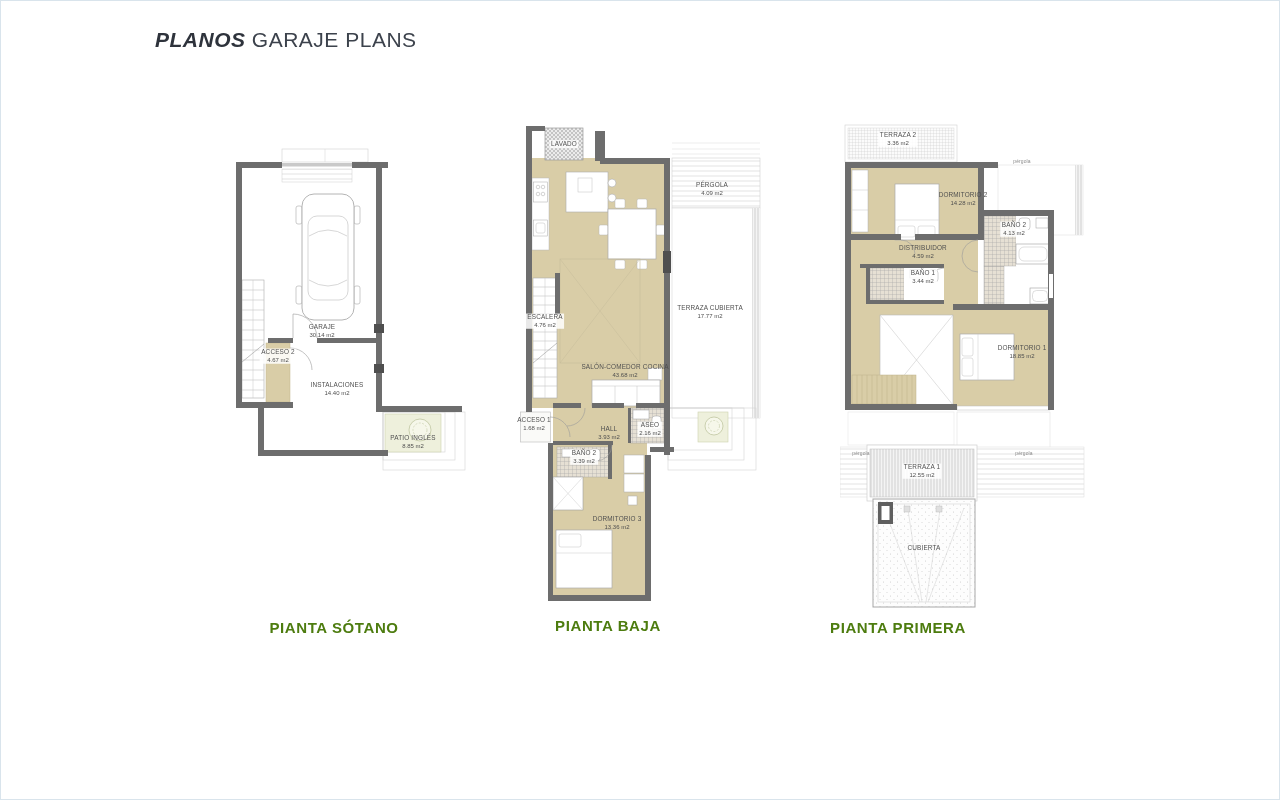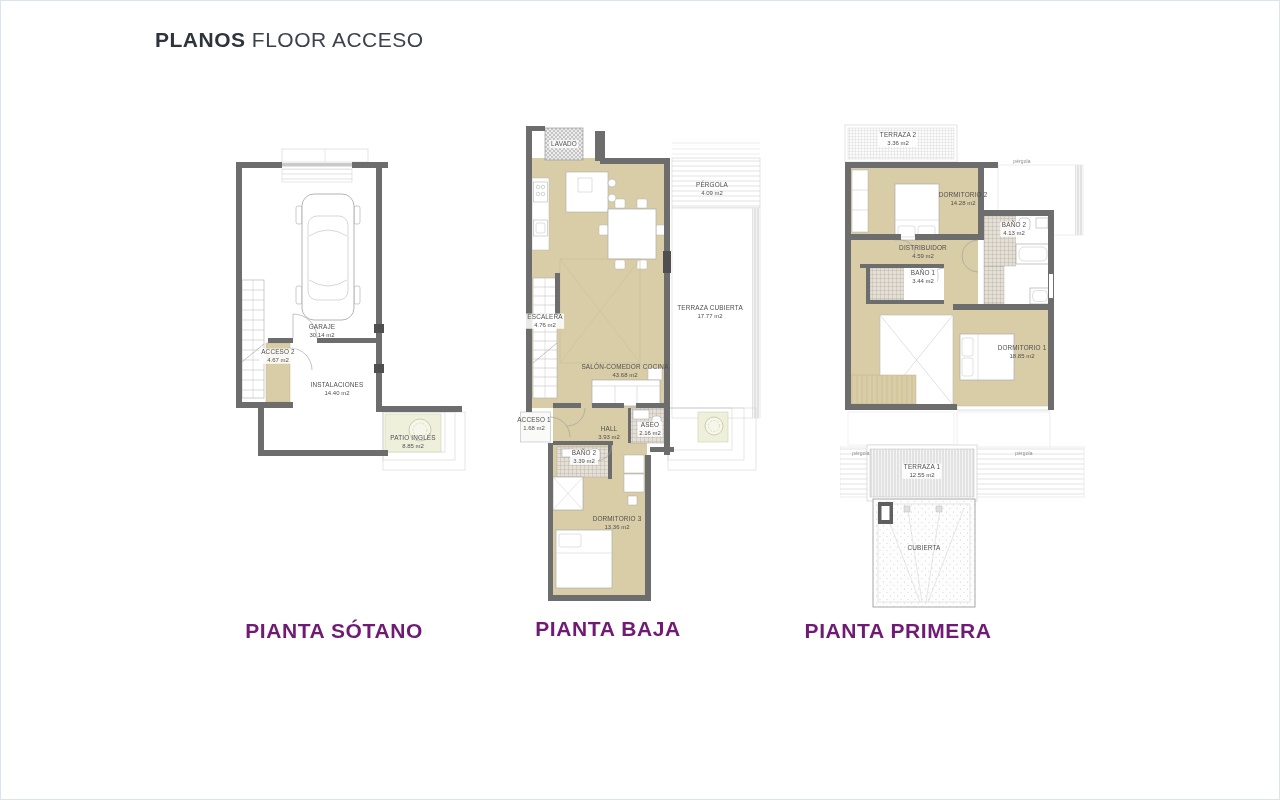--- a/index.html
+++ b/index.html
@@ -1,30 +1,30 @@
 <!DOCTYPE html>
 <html><head>
 <meta charset="utf-8">
 <style>
   html,body{margin:0;padding:0;background:#fff;}
   .page{position:relative;width:1280px;height:800px;background:#ffffff;overflow:hidden;
         box-shadow:inset 0 0 0 1px #d9e4ec;font-family:"Liberation Sans",sans-serif;}
   .title{position:absolute;left:155px;top:28px;font-size:21px;letter-spacing:.5px;color:#2e333c;white-space:nowrap;}
-  .title .b{font-weight:700;}
+  .title .b{font-weight:700;font-style:italic;}
   .title .l{font-weight:400;color:#3c424c;}
   .plan{position:absolute;}
   .plan svg{position:absolute;left:0;top:0;}
   .lbl{position:absolute;transform:translate(-50%,-50%) scale(.8);text-align:center;
        white-space:nowrap;color:#4f4f4f;line-height:1.2;z-index:5;}
   .lbl .l1{font-size:8px;letter-spacing:.2px;}
   .lbl .l2{font-size:7.5px;}
   .lbl.chip{background:rgba(255,255,255,.85);padding:0 2px;}
   .lbl.tiny{transform:translate(-50%,-50%) scale(.62);color:#8a8a8a;}
-  .caption{position:absolute;width:220px;text-align:center;font-size:21px;font-weight:600;
-           letter-spacing:.6px;color:#701a75;}
+  .caption{position:absolute;width:220px;text-align:center;font-size:15px;font-weight:600;
+           letter-spacing:.6px;color:#4d7c0f;}
 </style>
 </head>
 <body>
 
 <svg width="0" height="0" style="position:absolute">
 <defs>
   <pattern id="pGrid" width="4" height="4" patternUnits="userSpaceOnUse">
     <rect width="4" height="4" fill="#e6e0d4"></rect>
         <path d="M0 .2H4M.2 0V4" stroke="#a8a8a8" stroke-width="0.5"></path>
   </pattern>
@@ -49,21 +49,21 @@
         <circle cx="1.5" cy="2" r="0.5" fill="#c4c4c4"></circle>
         <circle cx="5" cy="5.5" r="0.5" fill="#cfcfcf"></circle>
   </pattern>
 </defs>
 </svg>
 
 <div class="page">
 
   <div class="title">
     <span class="b">PLANOS</span>
-    <span class="l">FLOOR ACCESO</span>
+    <span class="l">GARAJE PLANS</span>
   </div>
 
   <div class="plan" style="left:230px;top:148px;width:250px;height:335px">
     <svg width="250" height="335" viewBox="0 0 250 335">
 
       <rect x="52" y="1" width="86" height="13" fill="#fff" stroke="#cfcfcf" stroke-width="0.6"></rect>
       <path d="M95 1V14" stroke="#dadada" stroke-width="0.6"></path>
 
       <rect x="52" y="21" width="70" height="13" fill="url(#pHlines)" stroke="#cfcfcf" stroke-width="0.5"></rect>
 

